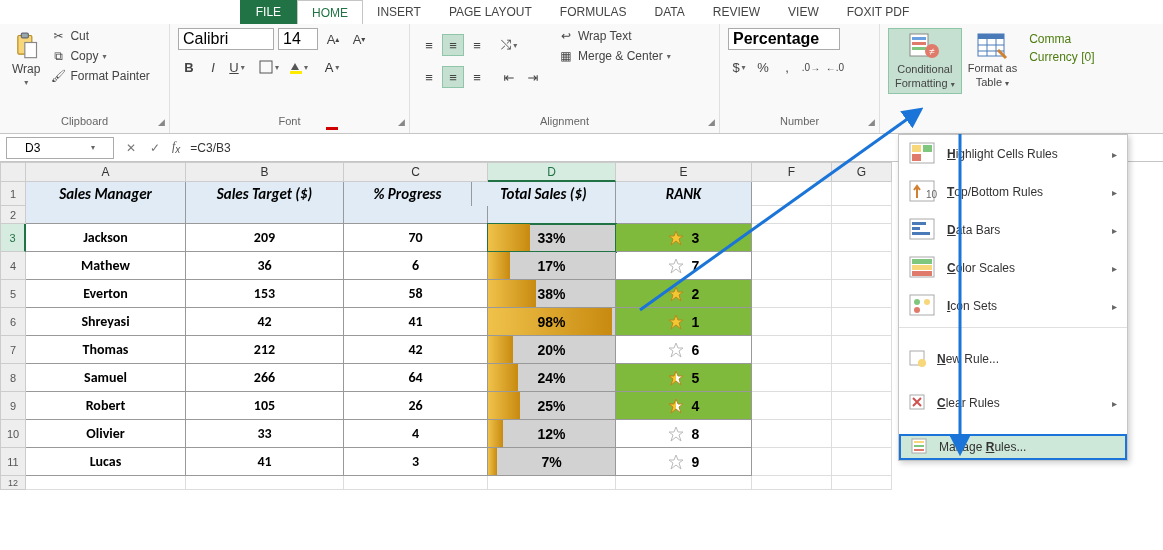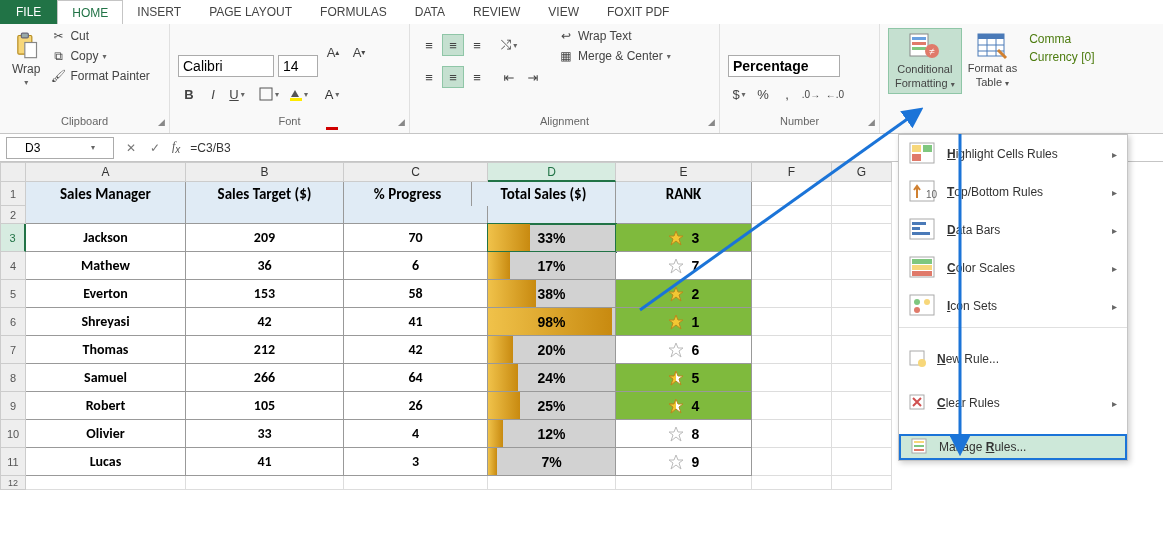--- a/index.html
+++ b/index.html
@@ -1,40 +1,40 @@
 <!DOCTYPE html>
 <html><head>
 <meta charset="utf-8">
 <style>
   * { box-sizing: border-box; margin: 0; padding: 0; font-family: "Segoe UI", Tahoma, sans-serif; }
   body { background: #fff; width: 1163px; height: 550px; overflow: hidden; position: relative; }
 
   
-  .tabs { height: 24px; display: flex; align-items: stretch; font-size: 12px; }
+  .tabs { height: 24px; display: flex; align-items: stretch; font-size: 12px; justify-content: center; }
   .tab-file { background: #217346; color: #fff; padding: 0 16px; display: flex; align-items: center; font-size: 12px; }
   .tab { padding: 0 14px; display: flex; align-items: center; color: #444; cursor: pointer; }
   .tab.active { border: 1px solid #c5c5c5; border-bottom: none; background: #fff; color: #217346; font-weight: 400; }
 
   
   .ribbon { height: 110px; border-bottom: 1px solid #c5c5c5; display: flex; background: #f9f9f9; position: relative; }
   .group { border-right: 1px solid #e0e0e0; padding: 4px 8px 2px; display: flex; flex-direction: column; justify-content: space-between; }
   .group-label { text-align: center; font-size: 11px; color: #666; height: 16px; position: relative; }
   .group-label .launcher { position: absolute; right: -4px; top: 2px; font-size: 9px; color: #888; }
   .group-body { flex: 1; display: flex; align-items: flex-start; gap: 6px; }
 
   
   .big-btn { display: flex; flex-direction: column; align-items: center; justify-content: center; gap: 2px; font-size: 12px; color: #444; padding: 4px 4px; }
   .big-btn .ic { width: 28px; height: 28px; }
   .mini-list { display: flex; flex-direction: column; gap: 4px; font-size: 12px; color: #444; }
   .mini-list div { display: flex; align-items: center; gap: 4px; }
   .mini-list .ic { width: 16px; height: 16px; display: inline-flex; align-items: center; justify-content: center; }
 
   
   .font-row { display: flex; gap: 4px; align-items: center; }
-  select, .combo { font-size: 14px; height: 22px; border: 1px solid #ababab; background: #fff; padding: 0 4px; margin-top: 27px; }
+  select, .combo { font-size: 16px; height: 22px; border: 1px solid #ababab; background: #fff; padding: 0 4px; }
   .combo { width: 96px; }
   .combo.sm { width: 40px; }
   .btnrow { display: flex; gap: 2px; margin-top: 6px; }
   .sq { width: 22px; height: 22px; border: 1px solid transparent; display: flex; align-items: center; justify-content: center; font-size: 13px; color: #444; background: #fff0; }
   .sq.drop::after { content: "▾"; font-size: 8px; margin-left: 2px; color: #666; }
   .sq.wide { width: 32px; }
 
   
   .align-grid { display: flex; flex-direction: column; gap: 4px; }
 
@@ -75,21 +75,21 @@
   .sheet { position: relative; }
   .colhdrs { display: flex; height: 20px; font-size: 12px; color: #333; }
   .rowhdr-space { width: 26px; border: 1px solid #ccc; background: #eee; }
   .colhdr { border: 1px solid #ccc; border-left: none; background: #eee; display: flex; align-items: center; justify-content: center; }
   .colhdr.sel { background: #d7ece1; color: #217346; border-bottom: 2px solid #217346; }
   .row { display: flex; height: 28px; }
   .row.hdr1 { height: 24px; }
   .rowh { width: 26px; border: 1px solid #ccc; border-top: none; background: #eee; display: flex; align-items: center; justify-content: center; font-size: 11px; color: #555; }
   .rowh.sel { background: #d7ece1; color: #217346; border-right: 2px solid #217346; }
   .cell { border: 1px solid #999; border-top: none; border-left: none; display: flex; align-items: center; justify-content: center; font-size: 14px; font-family: Calibri, sans-serif; padding: 0 6px; position: relative; overflow: hidden; }
-  .hdrcell { background: #e0ebf5; font-weight: 700; font-size: 15px; }
+  .hdrcell { background: #e0ebf5; font-weight: 700; font-size: 15px; font-style: italic; }
   .cell.bold { font-weight: 700; }
   .cell.prog { background: #d2d2d2; }
   .cell.prog .bar { position: absolute; left: 0; top: 0; bottom: 0; background: linear-gradient(90deg,#f0c24a,#c88a10); }
   .cell.prog .val { position: relative; font-weight: 700; z-index: 1; }
   .cell.rank { justify-content: center; gap: 8px; }
   .cell.rank.green { background: #7fba3d; }
   .star { width: 16px; height: 16px; display: inline-block; }
   .cell.blank { border: 1px solid #ddd; border-top:none; border-left:none; }
   .sel-outline { outline: 2px solid #217346; outline-offset: -1px; }
 

